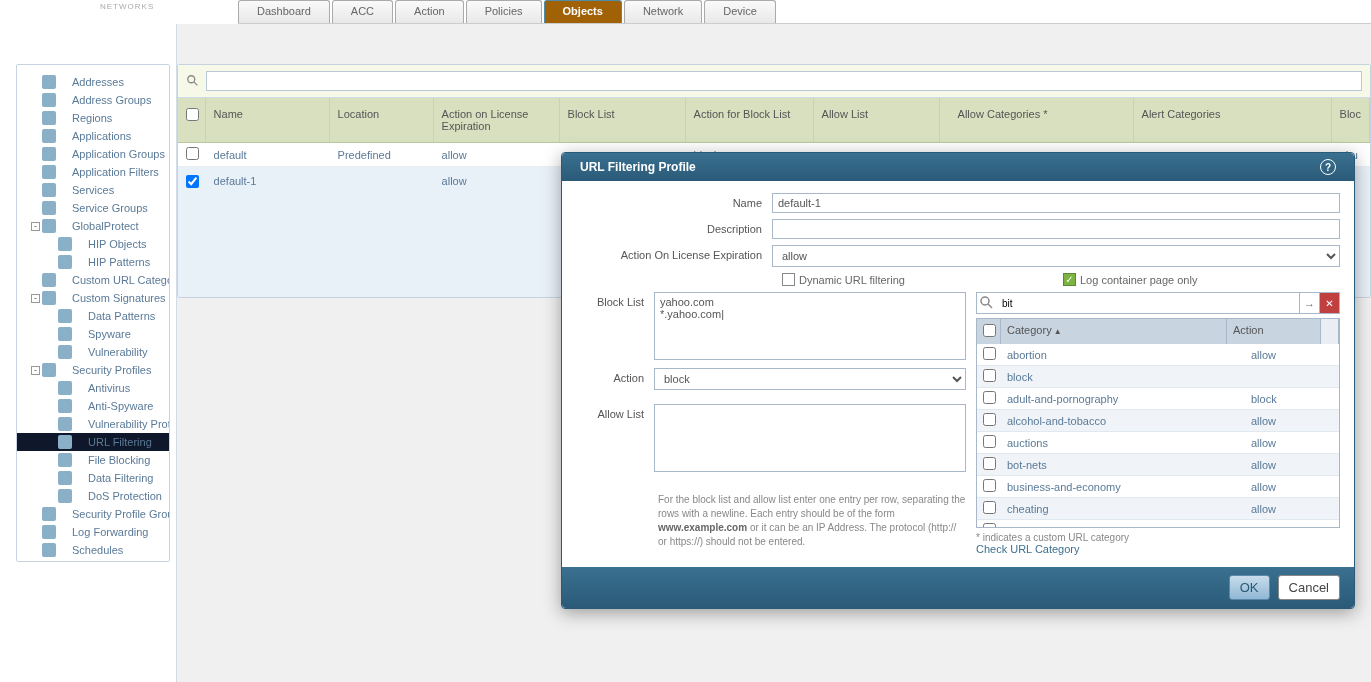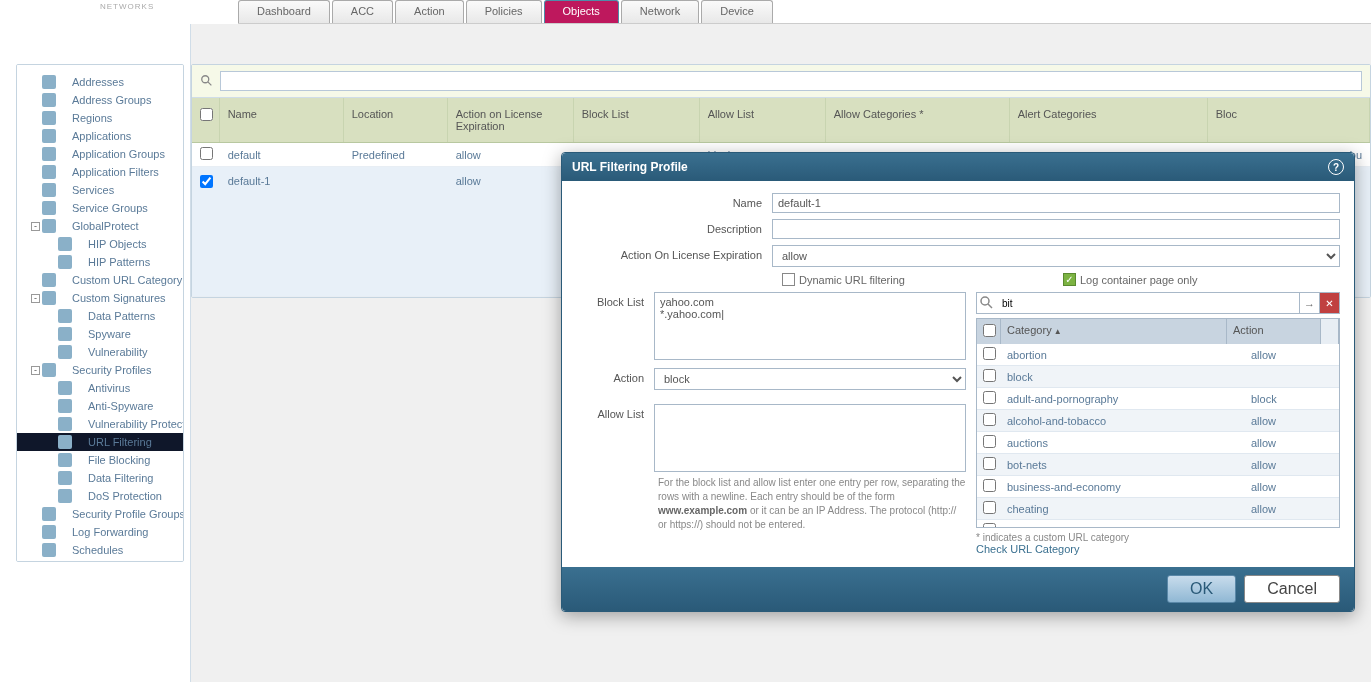--- a/index.html
+++ b/index.html
@@ -1,21 +1,21 @@
 <!DOCTYPE html>
 <html><head>
 <meta charset="utf-8">
 <style>
 * { box-sizing: border-box; margin: 0; padding: 0; }
 body { font-family: Arial, sans-serif; font-size: 11px; color: #666; background: #fff; overflow: hidden; }
 
 
 .top-tabs { display: flex; background: #fff; border-bottom: 1px solid #ccc; margin-left: 238px; height: 24px; }
 .top-tab { padding: 4px 18px; border: 1px solid #aaa; border-bottom: none; margin-right: 2px; background: linear-gradient(#fafafa,#e8e8e8); color: #666; cursor: pointer; font-size: 11px; border-top-left-radius: 3px; border-top-right-radius: 3px; }
-.top-tab.active { background: #be185d; color: #fff; border-color: #4f8ca8; }
+.top-tab.active { background: #a16207; color: #fff; border-color: #4f8ca8; font-weight: bold; }
 
 .main { display: flex; height: calc(682px - 24px); }
 
 
 .sidebar { width: 198px; background: #fff; border-right: 1px solid #c5d4e0; padding: 8px 0; margin-left: 16px; margin-top: 40px; border: 1px solid #c5d4e0; border-radius: 2px; height: 498px; overflow: auto; }
 .tree-item { display: flex; align-items: center; padding: 2px 4px; color: #6a8aa8; cursor: pointer; white-space: nowrap; }
 .tree-item.selected { background: #0f172a; }
 .tree-item .label { margin-left: 16px; color: #5a7a98; }
 .tree-indent-0 { padding-left: 14px; }
 .tree-indent-1 { padding-left: 30px; }
@@ -36,27 +36,27 @@
 .grid-row { display: flex; border-bottom: 1px solid #e8eef4; padding: 0; height: 24px; align-items: center; }
 .grid-row.sel { background: #e8f0f8; height: 130px; align-items: flex-start; padding-top: 4px; }
 .grid-cell { padding: 4px 8px; color: #5a7a98; font-size: 11px; }
 .grid-checkbox { width: 28px; text-align: center; }
 .col-name { width: 124px; }
 .col-location { width: 104px; }
 .col-action-exp { width: 126px; }
 .col-block { width: 126px; }
 .col-action-block { width: 128px; }
 .col-allow { width: 126px; }
-.col-allow-cat { width: 184px; }
+.col-allow-cat { width: 184px; margin-left: 10px; }
 .col-alert { width: 198px; }
 .col-last { flex: 1; }
 
 
 .modal-overlay { position: fixed; left: 561px; top: 152px; width: 794px; background: #fff; border: 1px solid #2a5a78; border-radius: 4px; box-shadow: 0 4px 18px rgba(0,0,0,0.35); }
-.modal-title { background: linear-gradient(#3a7090,#2a5a78); color: #fff; padding: 6px 10px; font-size: 12px; font-weight: bold; border-top-left-radius: 4px; border-top-right-radius: 4px; display: flex; justify-content: space-between; align-items: center; }
+.modal-title { background: linear-gradient(#3a7090,#2a5a78); color: #fff; padding: 6px 18px; font-size: 12px; font-weight: bold; border-top-left-radius: 4px; border-top-right-radius: 4px; display: flex; justify-content: space-between; align-items: center; }
 .modal-body { padding: 12px 14px; display: flex; flex-direction: column; gap: 6px; }
 .form-row { display: flex; align-items: flex-start; }
 .form-label { width: 196px; text-align: right; padding-right: 10px; padding-top: 4px; color: #555; }
 .form-field { flex: 1; }
 .form-input { width: 100%; border: 1px solid #a8b8c8; padding: 3px 5px; font-size: 11px; color: #555; }
 select.form-input { background: #fff; height: 22px; }
 textarea.form-input { resize: none; font-family: Arial; }
 
 .checkbox-row { display: flex; gap: 48px; padding-left: 206px; align-items: center; }
 .checkbox-item { display: flex; align-items: center; gap: 4px; }
@@ -77,27 +77,27 @@
 .cat-table-header .cth { padding: 5px 6px; border-right: 1px solid #a8b8c8; color: #555; font-size: 11px; }
 .cat-cb-col { width: 24px; text-align: center; }
 .cat-name-col { flex: 1; }
 .cat-action-col { width: 94px; }
 .cat-scroll-col { width: 18px; background: #e8eef4; }
 .cat-body { max-height: 183px; overflow-y: auto; }
 .cat-row { display: flex; border-bottom: 1px solid #e0e8f0; align-items: center; }
 .cat-row:nth-child(even) { background: #f0f4f8; }
 .cat-row .crc { padding: 3px 6px; font-size: 11px; color: #5a7a98; }
 
-.help-text { font-size: 10px; color: #888; margin-top: 2px; line-height: 1.4; }
+.help-text { font-size: 10px; color: #888; margin-top: 19px; line-height: 1.4; }
 .help-text b { color: #666; }
 .footnote { font-size: 10px; color: #888; margin-top: 4px; }
 .link { color: #3a7090; cursor: pointer; display: inline-block; }
 
 .modal-footer { display: flex; justify-content: flex-end; padding: 8px 14px; gap: 8px; background: linear-gradient(#3a7090,#2a5a78); border-bottom-left-radius: 4px; border-bottom-right-radius: 4px; }
-.btn { padding: 4px 22px; border: 1px solid #888; border-radius: 3px; font-size: 16px; cursor: pointer; }
+.btn { padding: 4px 10px; border: 1px solid #888; border-radius: 3px; font-size: 13px; cursor: pointer; }
 .btn-ok { background: linear-gradient(#c8dcec,#90b8d4); color: #2a5a78; border-color: #5a88a8; }
 .btn-cancel { background: #fff; color: #444; }
 
 .sort-arrow { font-size: 8px; margin-left: 2px; }
 
 input[type=checkbox] { margin: 0; }
 
 .help-icon { width: 16px; height: 16px; border: 1px solid #fff; border-radius: 50%; display: flex; align-items: center; justify-content: center; font-size: 10px; cursor: pointer; }
 </style>
 </head>
@@ -261,20 +261,21 @@
             <line x1="9" y1="9" x2="13" y2="13" stroke="#888" stroke-width="1.5"></line>
           </svg>
         <input class="search-input" type="text" style="">
       </div>
       <div class="grid-header">
         <div class="grid-header-cell grid-checkbox"><input type="checkbox" style=""></div>
         <div class="grid-header-cell col-name">Name</div>
         <div class="grid-header-cell col-location">Location</div>
         <div class="grid-header-cell col-action-exp">Action on License Expiration</div>
         <div class="grid-header-cell col-block">Block List</div>
+        <div class="grid-header-cell col-action-block">Action for Block List</div>
         <div class="grid-header-cell col-allow">Allow List</div>
         <div class="grid-header-cell col-allow-cat">Allow Categories *</div>
         <div class="grid-header-cell col-alert">Alert Categories</div>
         <div class="grid-header-cell col-last">Bloc</div>
       </div>
       <div id="grid-body">
           <div class="grid-row">
             <div class="grid-cell grid-checkbox"><input type="checkbox" style=""></div>
             <div class="grid-cell col-name">default</div>
             <div class="grid-cell col-location">Predefined</div>

